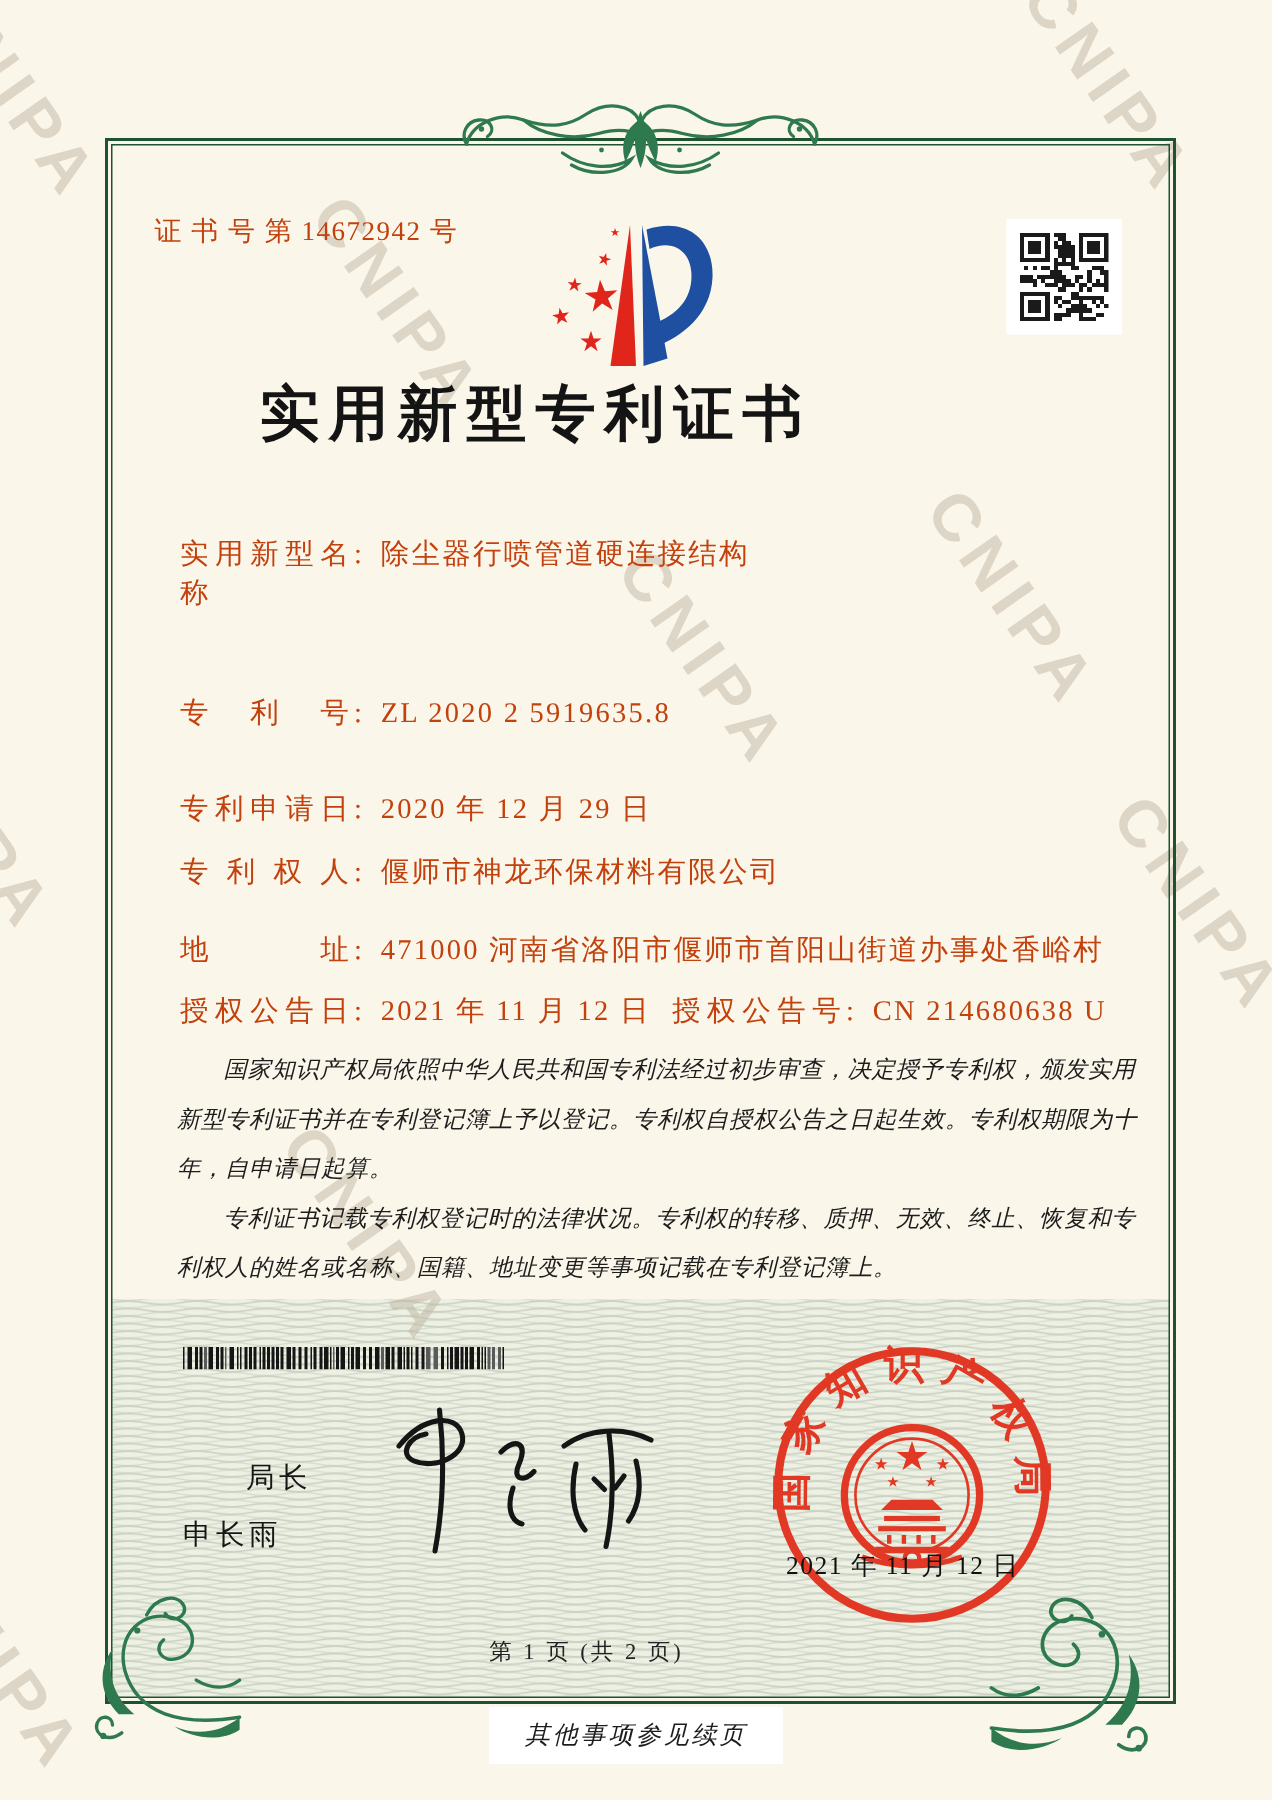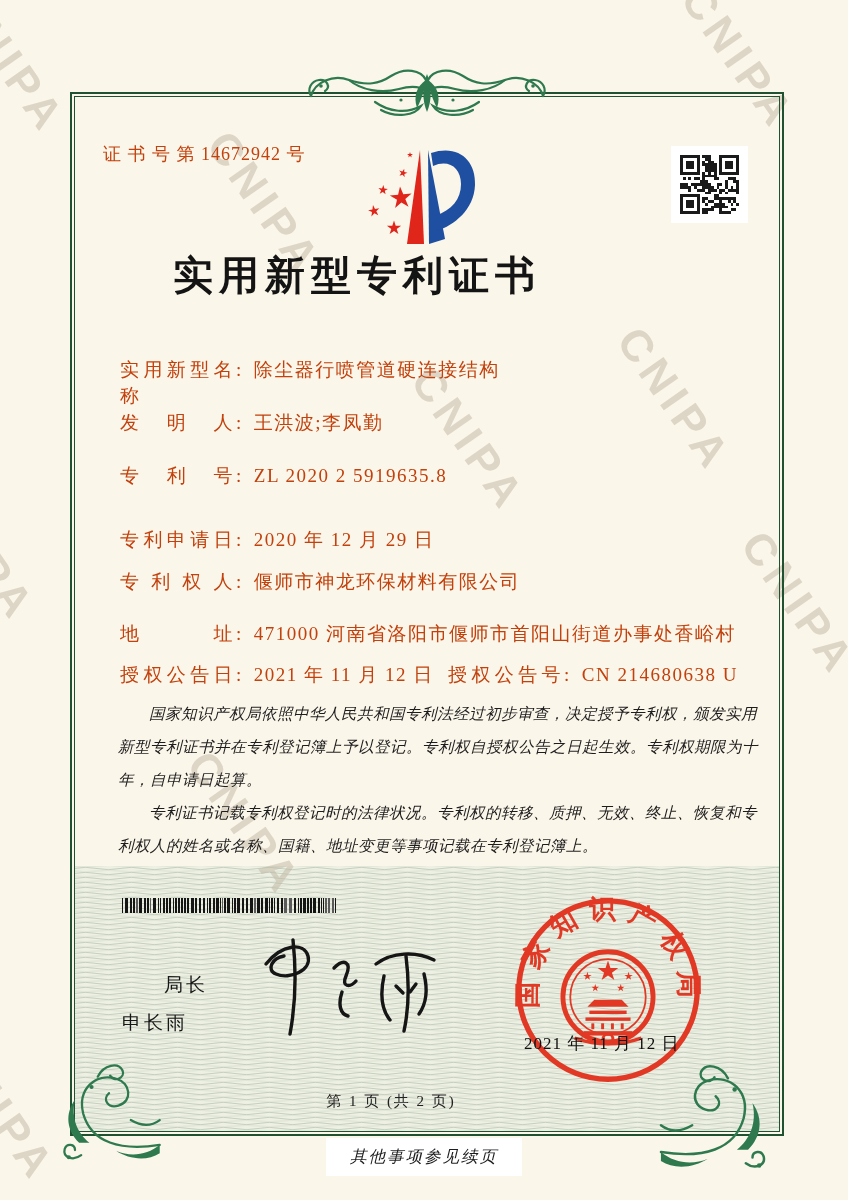--- a/index.html
+++ b/index.html
@@ -358,23 +358,20 @@
         <rect x="16" y="20" width="1" height="1" fill="#1a1a1a"></rect>
         <rect x="17" y="20" width="1" height="1" fill="#1a1a1a"></rect>
       </svg>
   </div>
 
   <div class="title">实用新型专利证书</div>
 
   <div class="frow" style="top:357px">
     <span class="flabel">实用新型名称</span><span class="fcolon">:</span><span class="fvalue">除尘器行喷管道硬连接结构</span>
   </div>
-  <div class="frow" style="top:410px">
-    <span class="flabel">发明人</span><span class="fcolon">:</span><span class="fvalue">王洪波;李凤勤</span>
-  </div>
   <div class="frow" style="top:463px">
     <span class="flabel">专利号</span><span class="fcolon">:</span><span class="fvalue">ZL 2020 2 5919635.8</span>
   </div>
   <div class="frow" style="top:527px">
     <span class="flabel">专利申请日</span><span class="fcolon">:</span><span class="fvalue">2020 年 12 月 29 日</span>
   </div>
   <div class="frow" style="top:569px">
     <span class="flabel">专利权人</span><span class="fcolon">:</span><span class="fvalue">偃师市神龙环保材料有限公司</span>
   </div>
   <div class="frow" style="top:621px">

